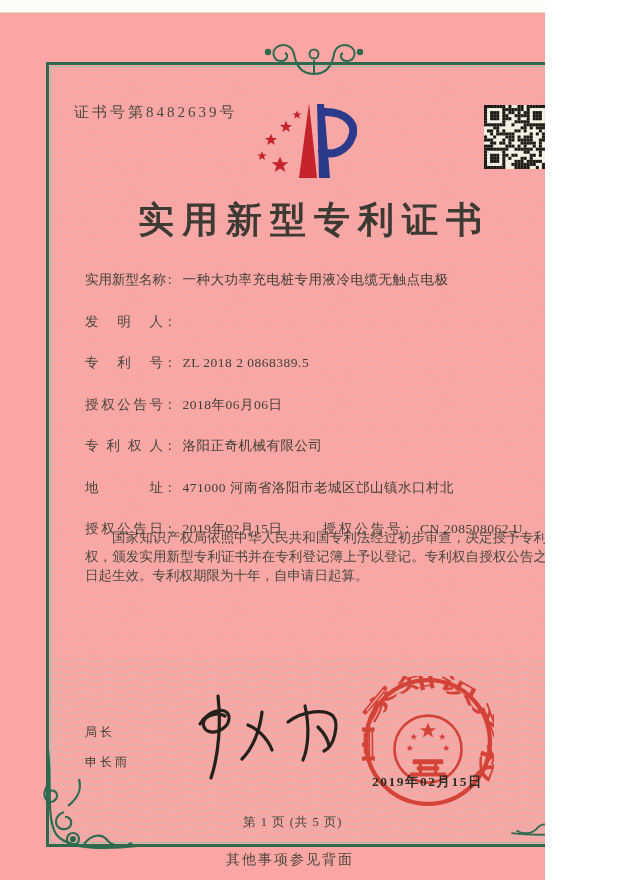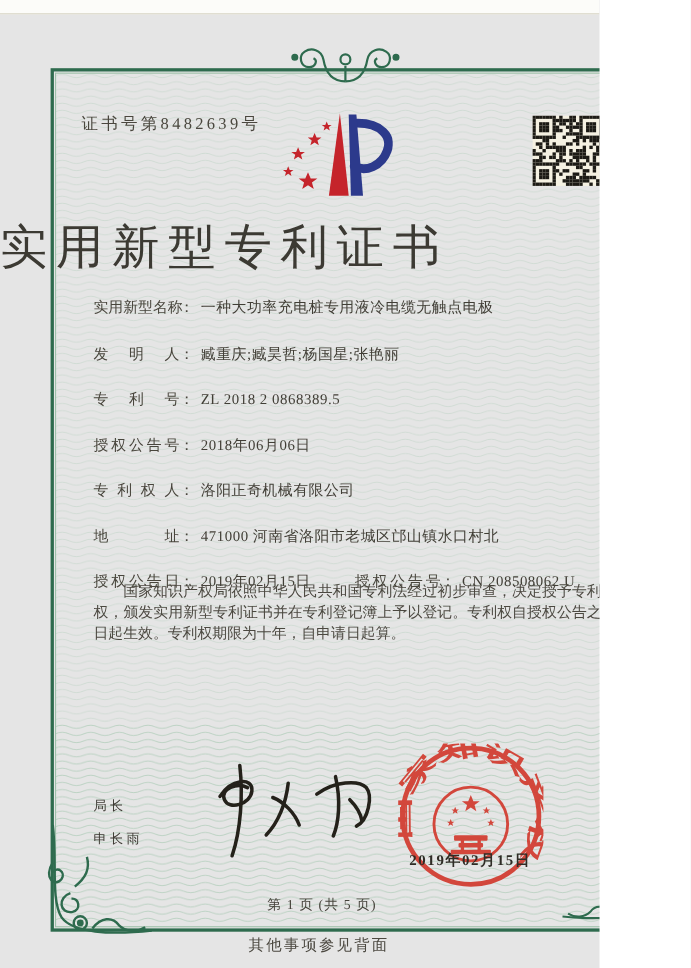--- a/index.html
+++ b/index.html
@@ -1,35 +1,35 @@
 <!DOCTYPE html>
 <html><head>
 <meta charset="utf-8">
 <style>
   html,body{margin:0;padding:0;}
   .page{
     position:relative;width:545px;height:880px;
-    background:#e5e5e5;overflow:hidden;
+    background:#fca5a5;overflow:hidden;
     font-family:"Liberation Serif","DejaVu Serif",serif;
     color:#45423a;
   }
   .paper-edge{position:absolute;top:0;left:0;right:0;height:12px;background:#fcfcf9;border-bottom:1px solid #d9d6c8;}
   .cert-border{
     position:absolute;left:46px;top:62px;width:510px;height:779px;
     border:3px solid #2e6b4e;
   }
   .cert-border-inner{position:absolute;inset:1px;border:1px solid #9dc0a9;}
   .guilloche{position:absolute;left:50px;top:66px;z-index:0;}
   .content{position:absolute;inset:0;z-index:2;}
   .cert-no{position:absolute;left:74px;top:103px;font-size:15px;letter-spacing:3px;color:#4a473e;}
   .logo{position:absolute;left:253px;top:100px;}
   .qr{position:absolute;left:484px;top:105px;}
   .title{
-    position:absolute;left:0;top:196px;width:628px;
-    font-size:43px;font-weight:400;letter-spacing:8px;color:#3c3a33;
+    position:absolute;left:0;top:196px;width:628px;text-align:center;
+    font-size:36px;font-weight:700;letter-spacing:8px;color:#3c3a33;
   }
   .fields{position:absolute;left:85px;top:271px;width:470px;font-size:13.5px;}
   .frow{display:flex;align-items:baseline;margin-bottom:23.5px;white-space:nowrap;}
   .flabel{display:inline-block;width:78px;text-align:justify;text-align-last:justify;color:#48453c;}
   .fcolon{display:inline-block;margin-right:6px;color:#48453c;}
   .fvalue{color:#413e36;letter-spacing:0.5px;}
   .fpair2{margin-left:40px;display:flex;align-items:center;}
   .paras{position:absolute;left:85px;top:528px;width:462px;font-size:13.5px;line-height:19px;color:#4b4840;text-align:justify;}
   .paras p{margin:0;text-indent:2em;}
   .signer{position:absolute;left:85px;top:724px;font-size:12px;color:#3c3932;}
@@ -375,21 +375,20 @@
 
     <div class="fields">
       <div class="frow">
         <span class="flabel">实用新型名称</span>
           <span class="fcolon">：</span>
         <span class="fvalue">一种大功率充电桩专用液冷电缆无触点电极</span>
       </div>
       <div class="frow">
         <span class="flabel">发明人</span>
           <span class="fcolon">：</span>
-        <span class="fvalue">臧重庆;臧昊哲;杨国星;张艳丽</span>
       </div>
       <div class="frow">
         <span class="flabel">专利号</span>
           <span class="fcolon">：</span>
         <span class="fvalue">ZL 2018 2 0868389.5</span>
       </div>
       <div class="frow">
         <span class="flabel">授权公告号</span>
           <span class="fcolon">：</span>
         <span class="fvalue">2018年06月06日</span>

